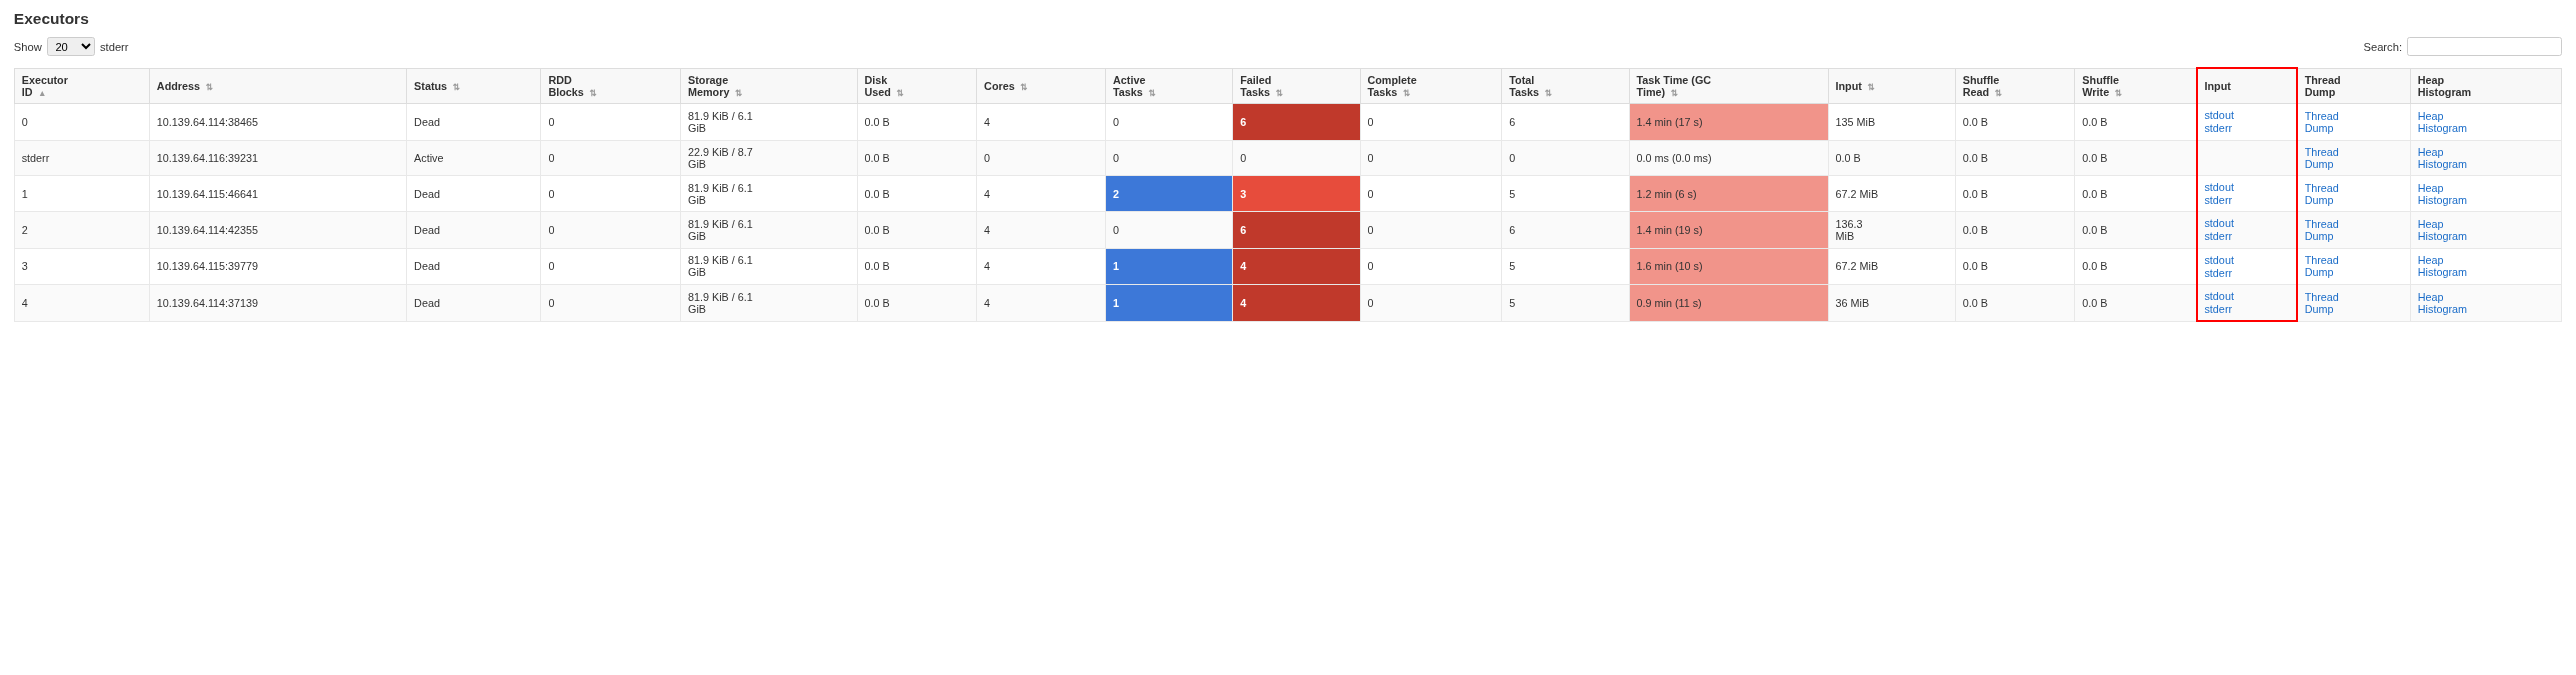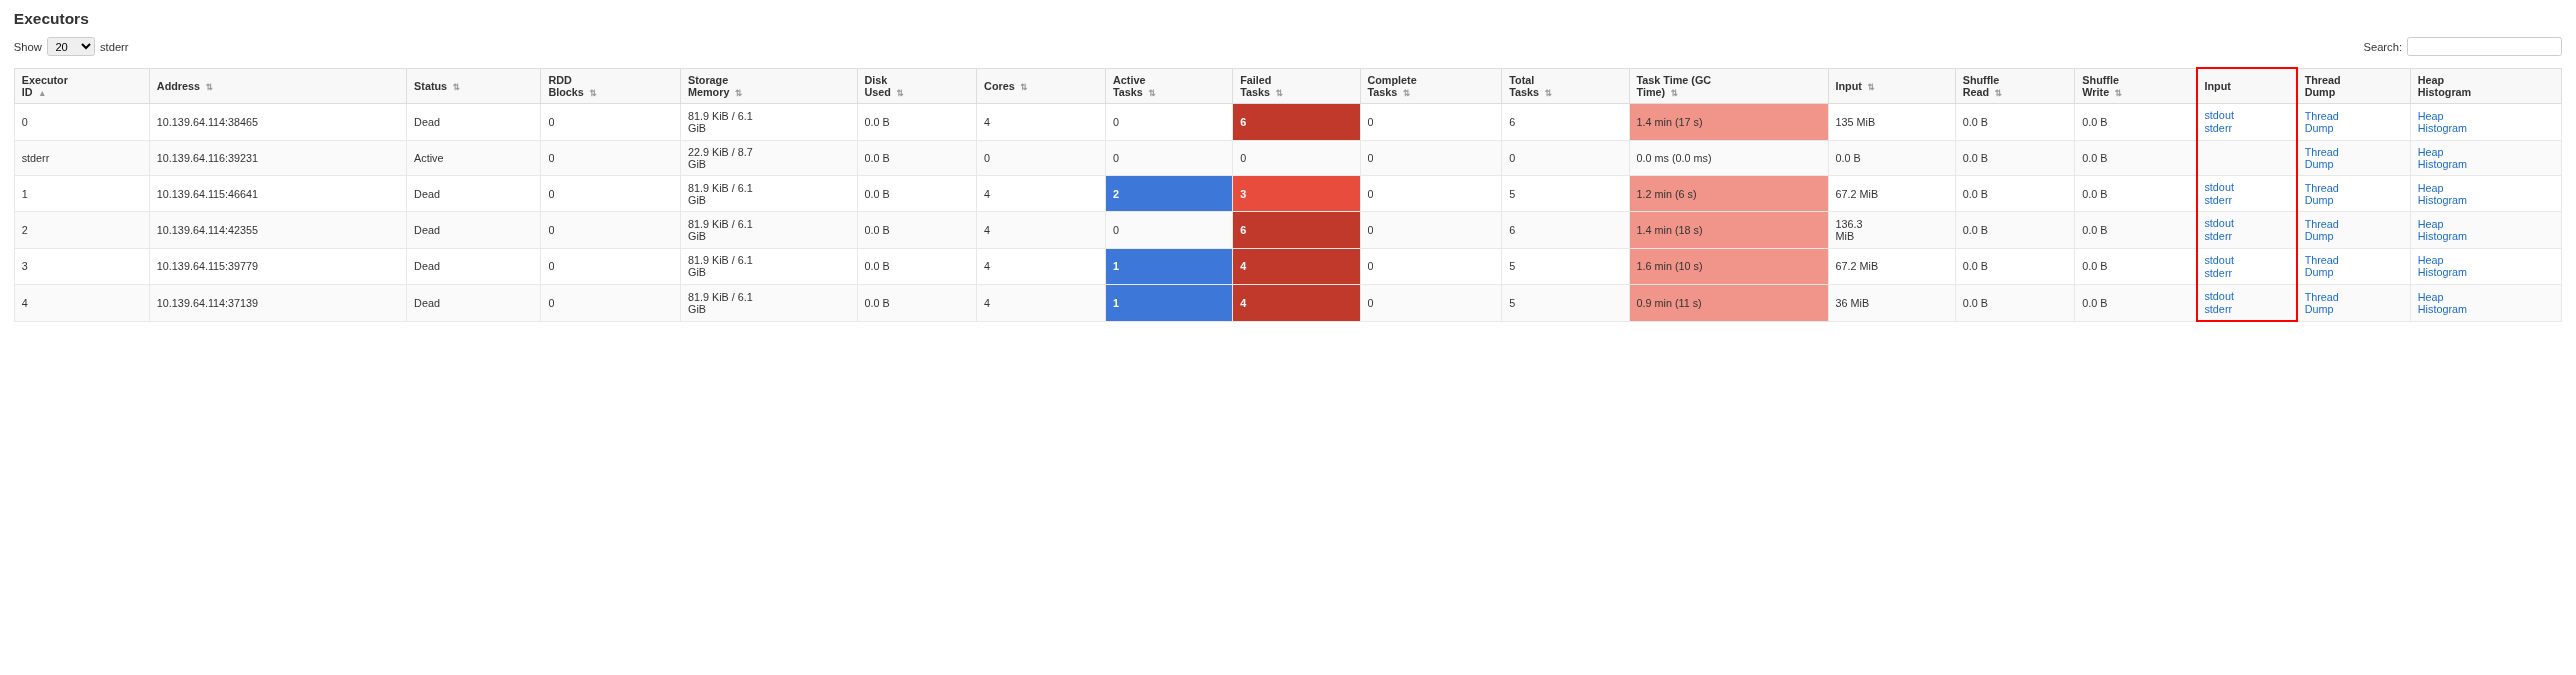--- a/index.html
+++ b/index.html
@@ -209,21 +209,21 @@
         <td style="padding: 5.2px 6.9px;">10.139.64.114:42355</td>
         <td style="padding: 5.2px 6.9px;">Dead</td>
         <td style="padding: 5.2px 6.9px;">0</td>
         <td style="padding: 5.2px 6.9px;">81.9 KiB / 6.1<br>GiB</td>
         <td style="padding: 5.2px 6.9px;">0.0 B</td>
         <td style="padding: 5.2px 6.9px;">4</td>
         <td style="padding: 5.2px 6.9px;">0</td>
         <td style="background: rgb(192, 57, 43); color: rgb(255, 255, 255); font-weight: bold; padding: 5.2px 6.9px;">6</td>
         <td style="padding: 5.2px 6.9px;">0</td>
         <td style="padding: 5.2px 6.9px;">6</td>
-        <td style="background: rgb(241, 148, 138); color: rgb(51, 51, 51); padding: 5.2px 6.9px;">1.4 min (18 s)</td>
+        <td style="background: rgb(241, 148, 138); color: rgb(51, 51, 51); padding: 5.2px 6.9px;">1.4 min (19 s)</td>
         <td style="padding: 5.2px 6.9px;">136.3<br>MiB</td>
         <td style="padding: 5.2px 6.9px;">0.0 B</td>
         <td style="padding: 5.2px 6.9px;">0.0 B</td>
         <td style="border-left: 2.6px solid red; border-right: 2.6px solid red; padding: 5.2px 6.9px;">
           <div class="logs-container">
             <a class="link-blue">stdout</a>
             <a class="link-blue">stderr</a>
           </div>
         </td>
         <td style="padding: 5.2px 6.9px;"><a class="link-blue">Thread<br>Dump</a></td>

